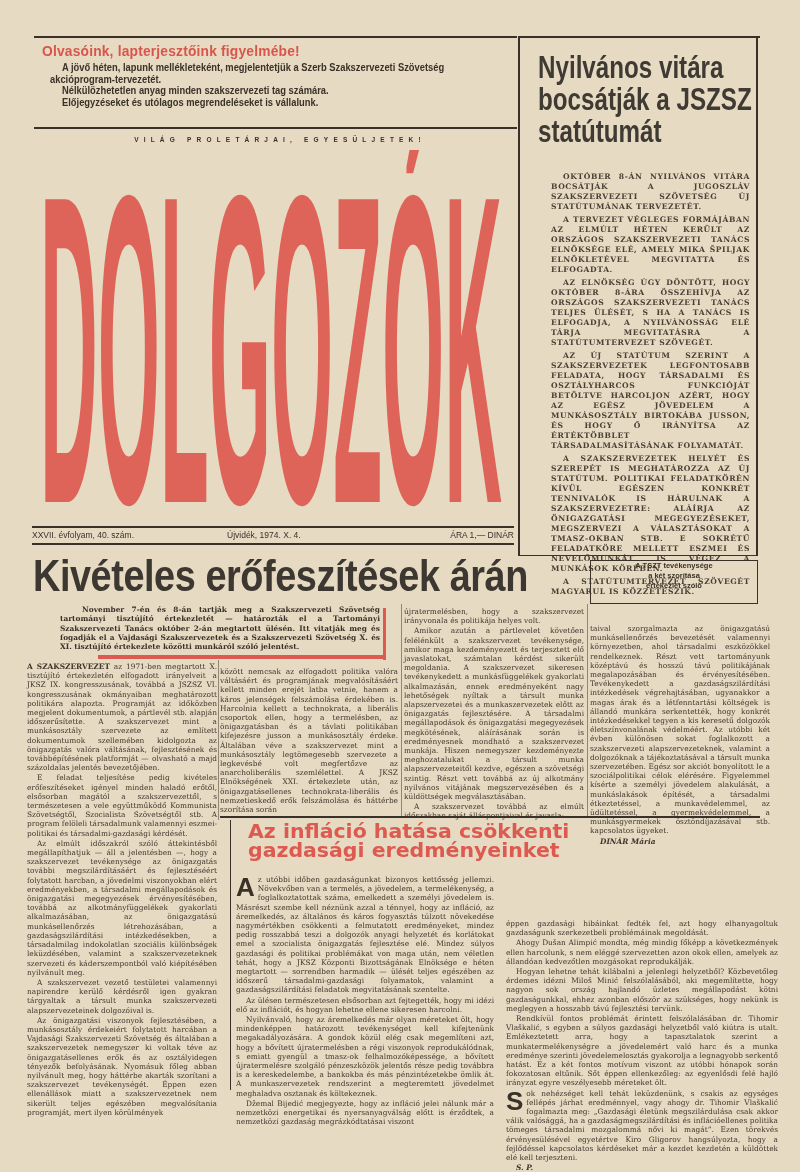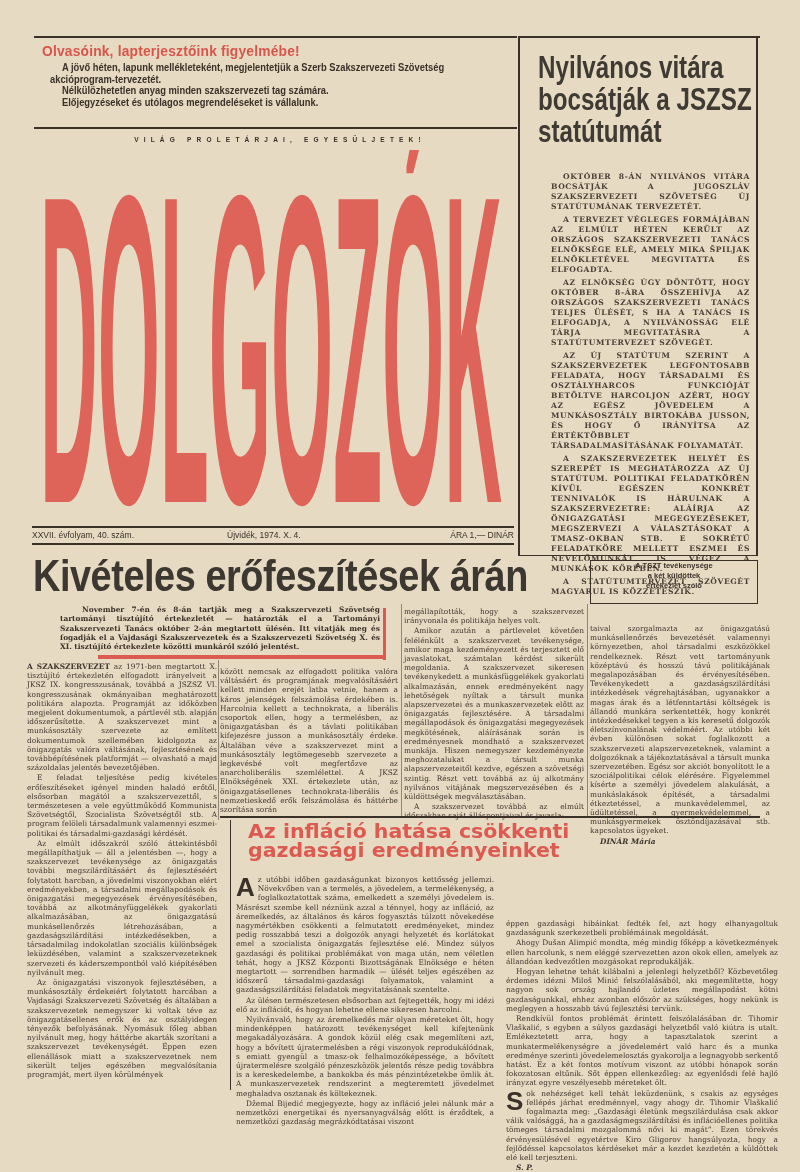--- a/index.html
+++ b/index.html
@@ -99,45 +99,46 @@
   <p>A tervezet végleges formájában az elmúlt héten került az Országos Szakszervezeti Tanács elnöksége elé, amely Mika Špiljak elnökletével megvitatta és elfogadta.</p>
   <p>Az elnökség úgy döntött, hogy október 8-ára összehívja az Országos Szakszervezeti Tanács teljes ülését, s ha a tanács is elfogadja, a nyilvánosság elé tárja megvitatásra a statútumtervezet szövegét.</p>
   <p>Az új statútum szerint a szakszervezetek legfontosabb feladata, hogy társadalmi és osztályharcos funkcióját betöltve harcoljon azért, hogy az egész jövedelem a munkásosztály birtokába jusson, és hogy ő irányítsa az értéktöbblet társadalmasításának folyamatát.</p>
   <p>A szakszervezetek helyét és szerepét is meghatározza az új statútum. Politikai feladatkörén kívül egészen konkrét tennivalók is hárulnak a szakszervezetre: aláírja az önigazgatási megegyezéseket, megszervezi a választásokat a tmasz-okban stb. E sokrétű feladatköre mellett eszmei és nevelőmunkát is végez a munkások körében.</p>
   <p>A statútumtervezet szövegét magyarul is közzéteszik.</p>
 </div>
 
 <div id="headline" class="abs">Kivételes erőfeszítések árán</div>
 <div id="tszt-box" class="abs">
   <div>A TSZT tevékenysége</div>
-  <div>a két küldöttek</div>
+  <div>a két szorítása</div>
   <div>értekezlet szóló</div>
 </div>
 
 <div id="lead" class="abs">November 7-én és 8-án tartják meg a Szakszervezeti Szövetség tartományi tisztújító értekezletét — határozták el a Tartományi Szakszervezeti Tanács október 2-án megtartott ülésén. Itt vitatják meg és fogadják el a Vajdasági Szakszervezetek és a Szakszervezeti Szövetség X. és XI. tisztújító értekezlete közötti munkáról szóló jelentést.</div>
 <div id="lead-rule-v" class="abs"></div>
 <div id="lead-rule-h" class="abs"></div>
 
 <div class="hr" style="left:218px;top:660px;width:1px;height:160px;opacity:0.5;"></div>
 <div class="hr" style="left:401px;top:604px;width:1px;height:212px;opacity:0.5;"></div>
 <div class="hr" style="left:587px;top:604px;width:1px;height:212px;opacity:0.5;"></div>
 <div class="hr" style="left:230px;top:820px;width:1px;height:270px;"></div>
 <div class="hr" style="left:220px;top:816px;width:540px;height:2px;"></div>
 
 <div id="col1" class="abs col">
   <p class="noind"><b>A SZAKSZERVEZET</b><span> az 1971-ben megtartott X. tisztújító értekezletén elfogadott irányelveit a JKSZ IX. kongresszusának, továbbá a JSZSZ VI. kongresszusának okmányaiban meghatározott politikára alapozta. Programját az időközben megjelent dokumentumok, a pártlevél stb. alapján időszerűsítette. A szakszervezet mint a munkásosztály szervezete az említett dokumentumok szellemében kidolgozta az önigazgatás valóra váltásának, fejlesztésének és továbbépítésének platformját — olvasható a majd százoldalas jelentés bevezetőjében.</span></p>
   <p>E feladat teljesítése pedig kivételes erőfeszítéseket igényel minden haladó erőtől, elsősorban magától a szakszervezettől, s természetesen a vele együttműködő Kommunista Szövetségtől, Szocialista Szövetségtől stb. A program felöleli társadalmunk valamennyi eszmei-politikai és társadalmi-gazdasági kérdését.</p>
   <p>Az elmúlt időszakról szóló áttekintésből megállapíthatjuk — áll a jelentésben —, hogy a szakszervezet tevékenysége az önigazgatás további megszilárdításáért és fejlesztéséért folytatott harcban, a jövedelmi viszonyokban elért eredményekben, a társadalmi megállapodások és önigazgatási megegyezések érvényesítésében, továbbá az alkotmányfüggelékek gyakorlati alkalmazásában, az önigazgatású munkásellenőrzés létrehozásában, a gazdaságszilárdítási intézkedésekben, a társadalmilag indokolatlan szociális különbségek leküzdésében, valamint a szakszervezeteknek szervezeti és káderszempontból való kiépítésében nyilvánult meg.</p>
+  <p>A szakszervezet vezető testületei valamennyi napirendre kerülő kérdésről igen gyakran tárgyaltak a társult munka szakszervezeti alapszervezeteinek dolgozóival is.</p>
   <p>Az önigazgatási viszonyok fejlesztésében, a munkásosztály érdekeiért folytatott harcában a Vajdasági Szakszervezeti Szövetség és általában a szakszervezetek nemegyszer ki voltak téve az önigazgatásellenes erők és az osztályidegen tényezők befolyásának. Nyomásuk főleg abban nyilvánult meg, hogy háttérbe akarták szorítani a szakszervezet tevékenységét. Éppen ezen ellenállások miatt a szakszervezetnek nem sikerült teljes egészében megvalósítania programját, mert ilyen körülmények</p>
 </div>
 <div id="col2" class="abs col">
   <p class="noind">között nemcsak az elfogadott politika valóra váltásáért és programjának megvalósításáért kellett minden erejét latba vetnie, hanem a káros jelenségek felszámolása érdekében is. Harcolnia kellett a technokrata, a liberális csoportok ellen, hogy a termelésben, az önigazgatásban és a távlati politikában kifejezésre jusson a munkásosztály érdeke. Általában véve a szakszervezet mint a munkásosztály legtömegesebb szervezete a legkevésbé volt megfertőzve az anarcholiberális szemlélettel. A JKSZ Elnökségének XXI. értekezlete után, az önigazgatásellenes technokrata-liberális és nemzetieskedő erők felszámolása és háttérbe szorítása során</p>
 </div>
 <div id="col3" class="abs col">
-  <p class="noind">megállapították, hogy a szakszervezet irányvonala és politikája helyes volt.</p>
+  <p class="noind">újratermelésben, hogy a szakszervezet irányvonala és politikája helyes volt.</p>
   <p>Amikor azután a pártlevelet követően felélénkült a szakszervezet tevékenysége, amikor maga kezdeményezett és terjesztett elő javaslatokat, számtalan kérdést sikerült megoldania. A szakszervezet sikeresen tevékenykedett a munkásfüggelékek gyakorlati alkalmazásán, ennek eredményeként nagy lehetőségek nyíltak a társult munka alapszervezetei és a munkaszervezetek előtt az önigazgatás fejlesztésére. A társadalmi megállapodások és önigazgatási megegyezések megkötésének, aláírásának során is eredményesnek mondható a szakszervezet munkája. Hiszen nemegyszer kezdeményezte meghozatalukat a társult munka alapszervezeteitől kezdve, egészen a szövetségi szintig. Részt vett továbbá az új alkotmány nyilvános vitájának megszervezésében és a küldöttségek megválasztásában.</p>
   <p>A szakszervezet továbbá az elmúlt időszakban saját álláspontjaival és javasla-</p>
 </div>
 <div id="col4" class="abs col">
   <p class="noind">taival szorgalmazta az önigazgatású munkásellenőrzés bevezetését valamennyi környezetben, ahol társadalmi eszközökkel rendelkeznek. Részt vett tartományunk középtávú és hosszú távú politikájának megalapozásában és érvényesítésében. Tevékenykedett a gazdaságszilárdítási intézkedések végrehajtásában, ugyanakkor a magas árak és a létfenntartási költségek is állandó munkára serkentették, hogy konkrét intézkedésekkel tegyen a kis keresetű dolgozók életszínvonalának védelméért. Az utóbbi két évben különösen sokat foglalkozott a szakszervezeti alapszervezeteknek, valamint a dolgozóknak a tájékoztatásával a társult munka szervezetében. Egész sor akciót bonyolított le a szociálpolitikai célok elérésére. Figyelemmel kísérte a személyi jövedelem alakulását, a munkáslakások építését, a társadalmi étkeztetéssel, a munkavédelemmel, az üdültetéssel, a gyermekvédelemmel, a munkásgyermekek ösztöndíjazásával stb. kapcsolatos ügyeket.</p>
   <p class="sig">DINÁR Mária</p>
 </div>
 
 <div id="inflation-title" class="abs">
   <div>Az infláció hatása csökkenti</div>

